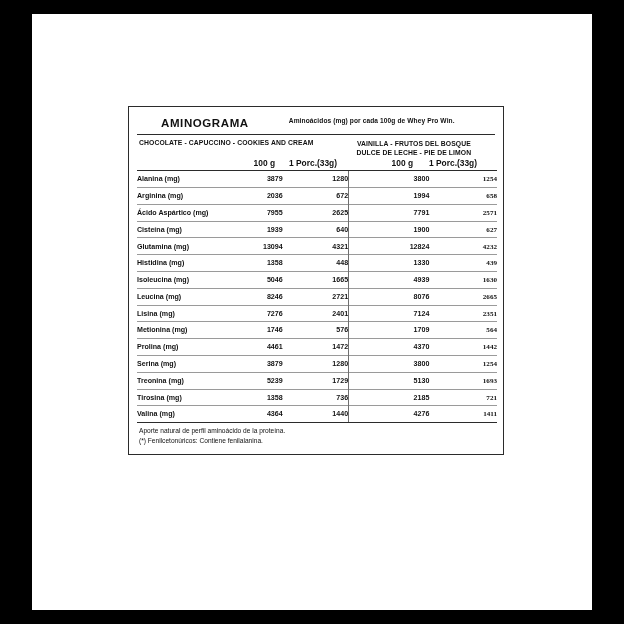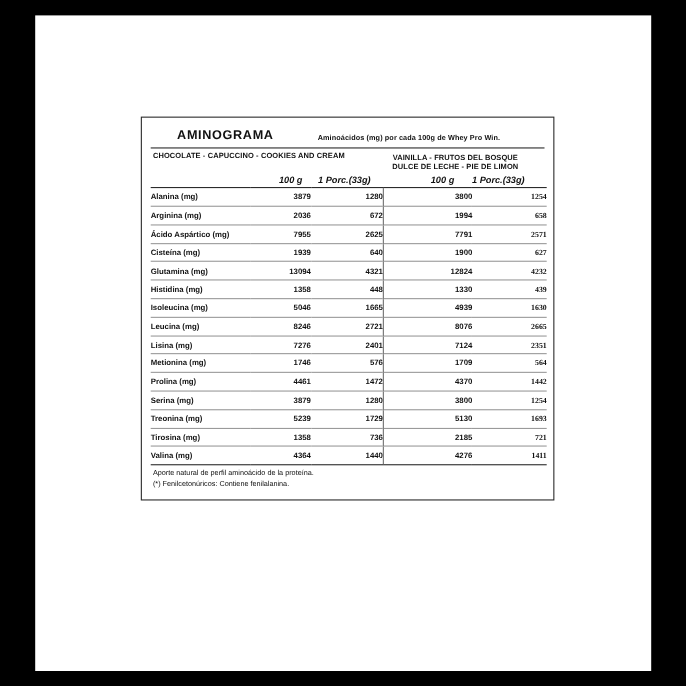--- a/index.html
+++ b/index.html
@@ -26,21 +26,21 @@
     left: 96px;
     top: 92px;
     width: 376px;
     border: 1px solid #2b2b2b;
     background: #ffffff;
     box-sizing: border-box;
     padding: 8px 0 0 0;
   }
   .title-row {
     display: flex;
-    align-items: flex-end;
+    align-items: flex-start;
     padding: 2px 10px 3px 10px;
     gap: 28px;
   }
   .title-main {
     font-size: 11.5px;
     font-weight: bold;
     letter-spacing: 0.6px;
     color: #111;
     margin-left: 22px;
   }
@@ -77,21 +77,20 @@
     text-align: center;
     line-height: 1.35;
   }
   .flavhead .right .l2 {
     display: block;
   }
   .colhead {
     display: flex;
     padding: 1px 8px 2px 8px;
     align-items: flex-end;
-    font-style: italic;
   }
   .colhead .nutlabel {
     width: 86px;
   }
   .colhead .c {
     font-size: 8.4px;
     font-weight: bold;
     color: #111;
     text-align: right;
   }

